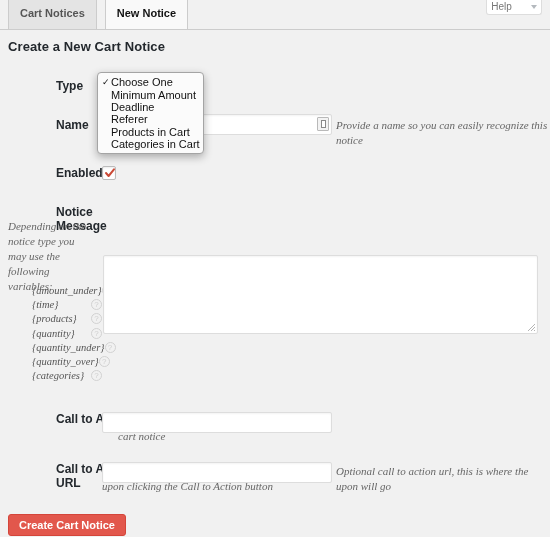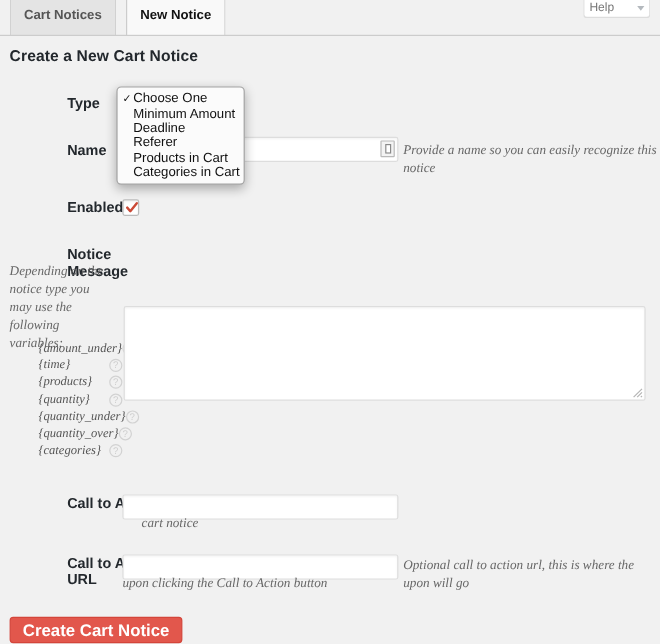--- a/index.html
+++ b/index.html
@@ -215,21 +215,21 @@
   
   .submit-btn {
     position: absolute;
     left: 8px; top: 514px;
     height: 22px;
     padding: 0 10px;
     background: #e2574c;
     border: 1px solid #d4453a;
     border-radius: 3px;
     color: #fff;
-    font-size: 14px;
+    font-size: 11px;
     font-weight: bold;
     cursor: pointer;
     font-family: "Liberation Sans", sans-serif;
   }
 
   
   .select-popup {
     position: absolute;
     left: 97px; top: 72px;
     width: 107px;

